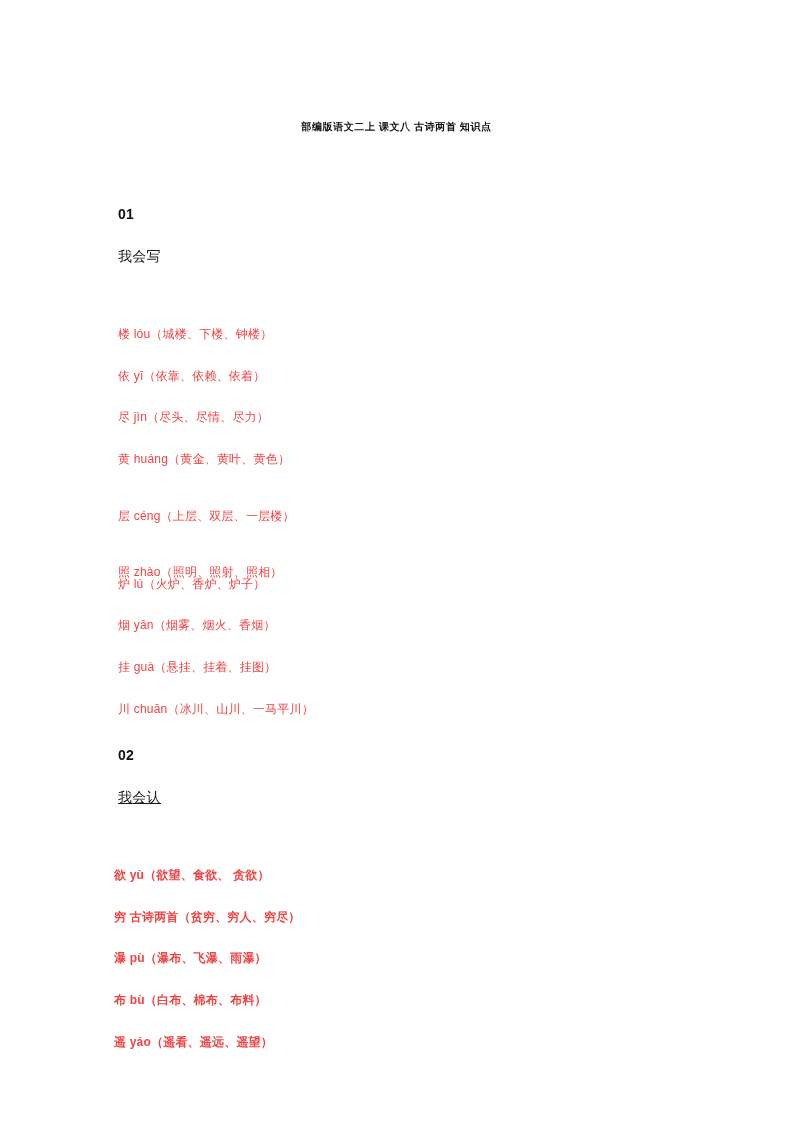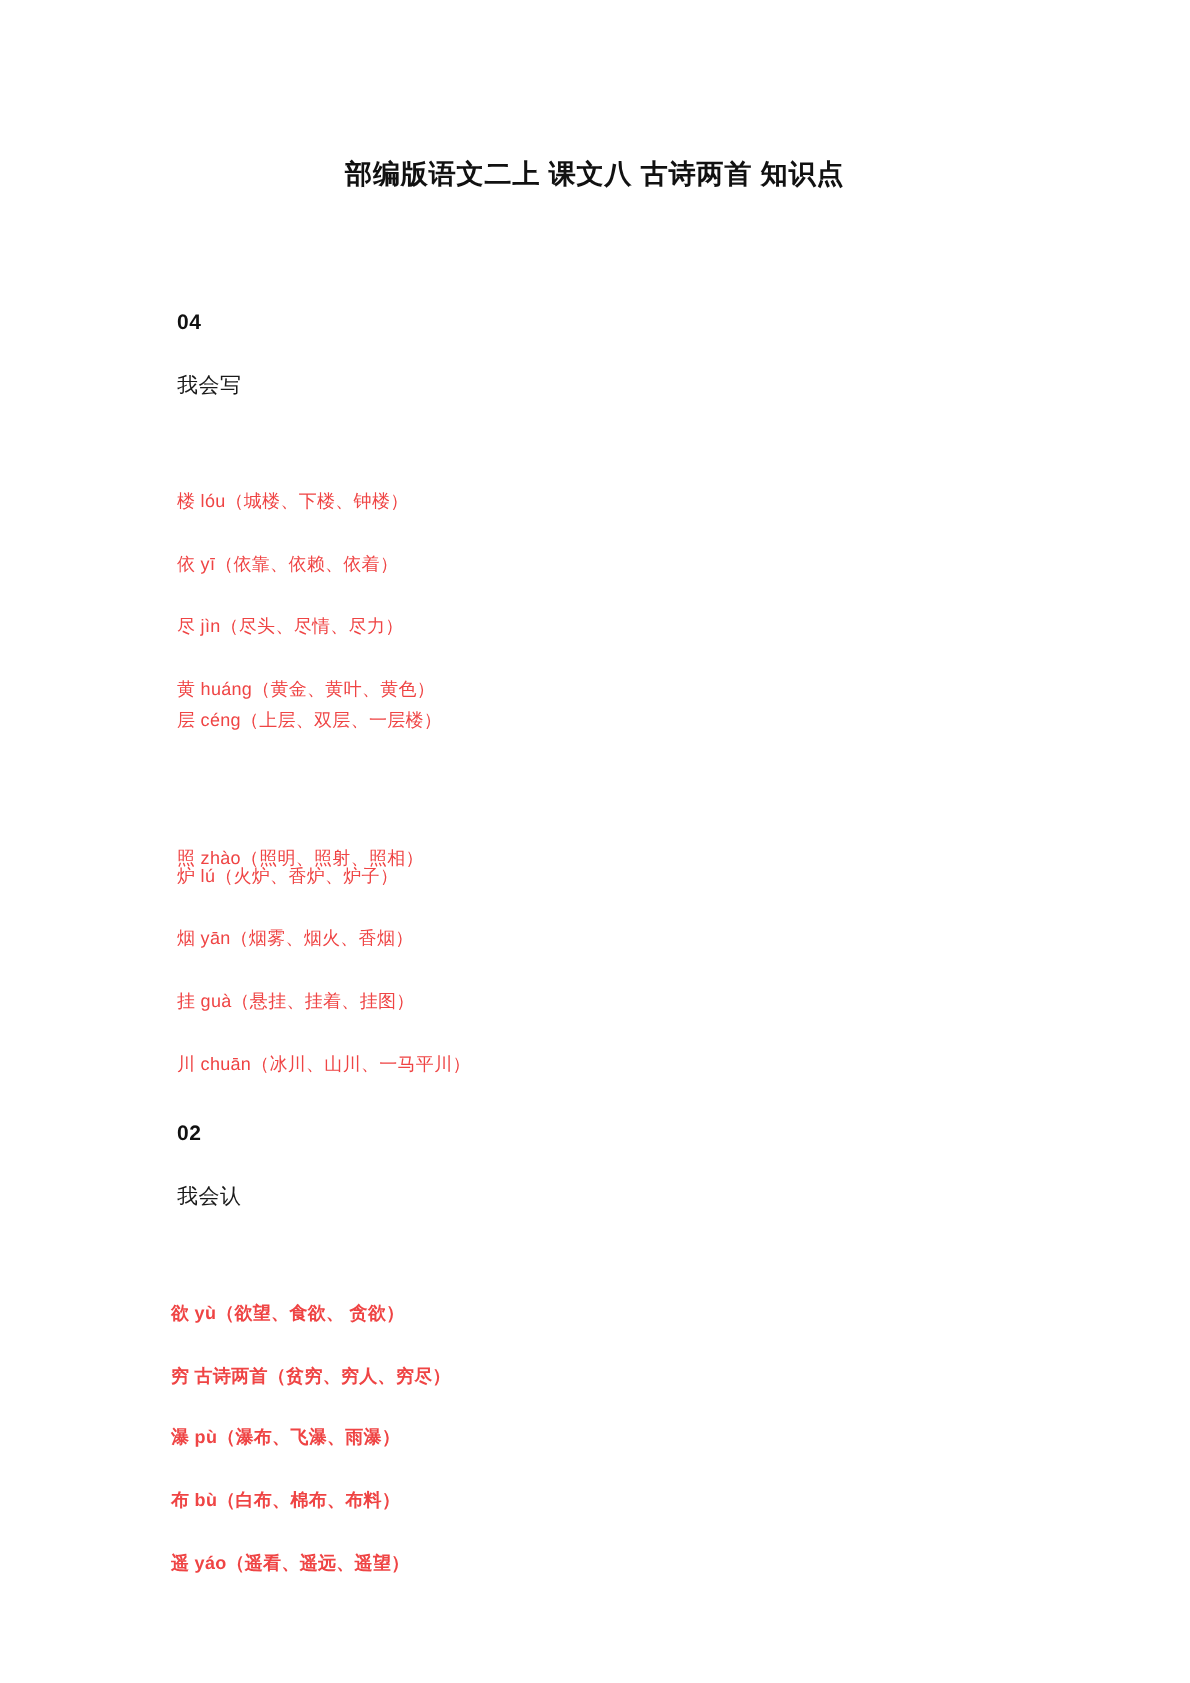--- a/index.html
+++ b/index.html
@@ -17,24 +17,24 @@
   .page {
     position: relative;
     width: 793px;
     height: 1122px;
     box-sizing: border-box;
     padding: 0 118px;
     background: #ffffff;
     overflow: hidden;
   }
   .doc-title {
-    margin: 0;
+    margin: 16px;
     padding-top: 104px;
     text-align: center;
-    font-size: 18px;
+    font-size: 10px;
     font-weight: bold;
     letter-spacing: 0.6px;
     color: #111111;
   }
   .section {
     margin-top: 0;
   }
   .section-number {
     font-size: 14px;
     font-weight: bold;
@@ -50,40 +50,40 @@
   .entry {
     font-size: 12px;
     color: #ef4444;
     letter-spacing: 0.2px;
     white-space: nowrap;
     margin-top: 36px;
   }
   .sec1-number { position: absolute; left: 118px; top: 206px; }
   .sec1-heading { position: absolute; left: 118px; top: 248px; }
   .sec2-number { position: absolute; left: 118px; top: 747px; }
-  .sec2-heading { position: absolute; left: 118px; top: 789px; }
+  .sec2-heading { position: absolute; left: 118px; top: 789px; text-decoration: underline; }
   .entries-1 .entry { position: absolute; left: 118px; }
   .entries-2 .entry { position: absolute; left: 114px; font-weight: bold; }
 </style>
 </head>
 <body>
 
 <div class="page">
 
   <h1 class="doc-title">部编版语文二上  课文八  古诗两首  知识点</h1>
 
   <div class="section">
-    <div class="section-number sec1-number">04</div>
+    <div class="section-number sec1-number">01</div>
     <div class="section-heading sec1-heading">我会写</div>
     <div class="entries-1">
       <div class="entry" style="top:290px">楼 lóu（城楼、下楼、钟楼）</div>
       <div class="entry" style="top:332px">依 yī（依靠、依赖、依着）</div>
       <div class="entry" style="top:373px">尽 jìn（尽头、尽情、尽力）</div>
       <div class="entry" style="top:415px">黄 huáng（黄金、黄叶、黄色）</div>
-      <div class="entry" style="top:436px">层 céng（上层、双层、一层楼）</div>
+      <div class="entry" style="top:472px">层 céng（上层、双层、一层楼）</div>
       <div class="entry" style="top:528px">照 zhào（照明、照射、照相）</div>
       <div class="entry" style="top:540px">炉 lú（火炉、香炉、炉子）</div>
       <div class="entry" style="top:581px">烟 yān（烟雾、烟火、香烟）</div>
       <div class="entry" style="top:623px">挂 guà（悬挂、挂着、挂图）</div>
       <div class="entry" style="top:665px">川 chuān（冰川、山川、一马平川）</div>
     </div>
   </div>
 
   <div class="section">
     <div class="section-number sec2-number">02</div>

